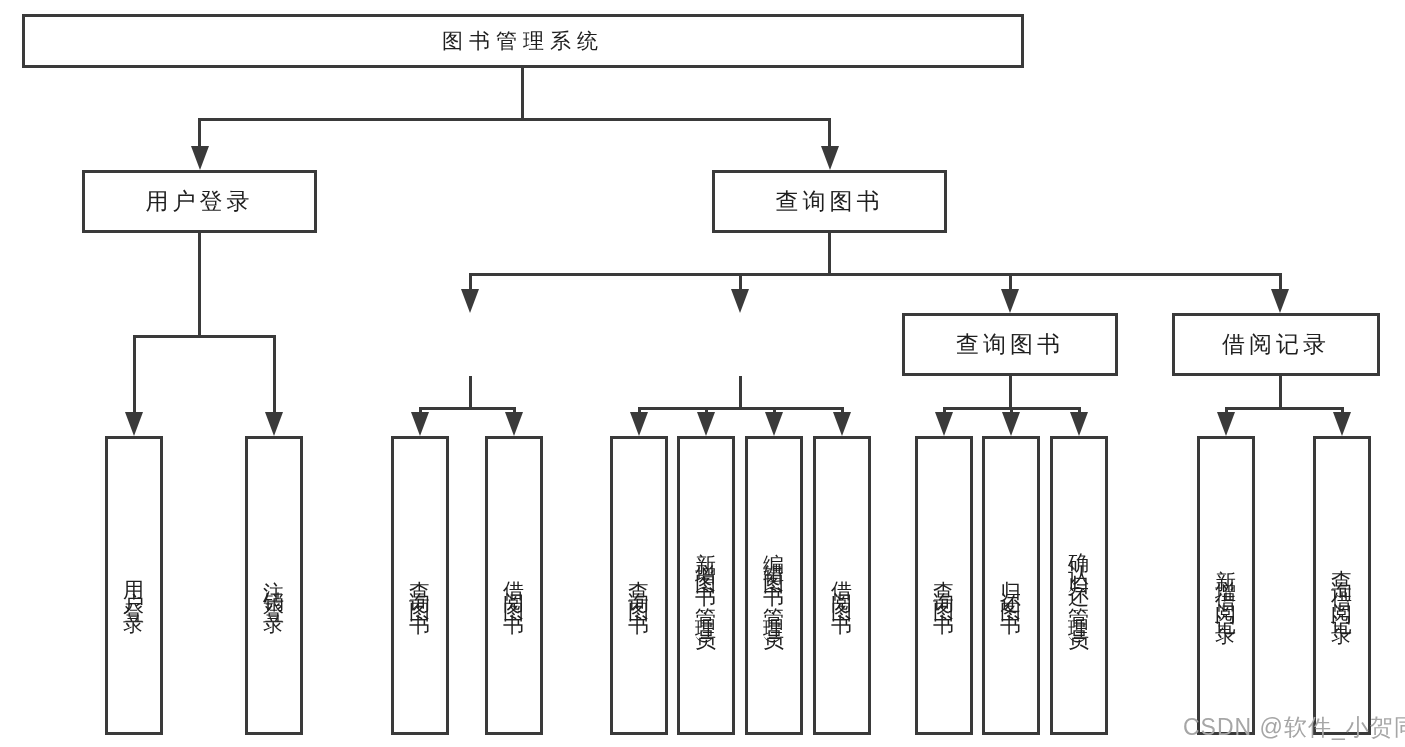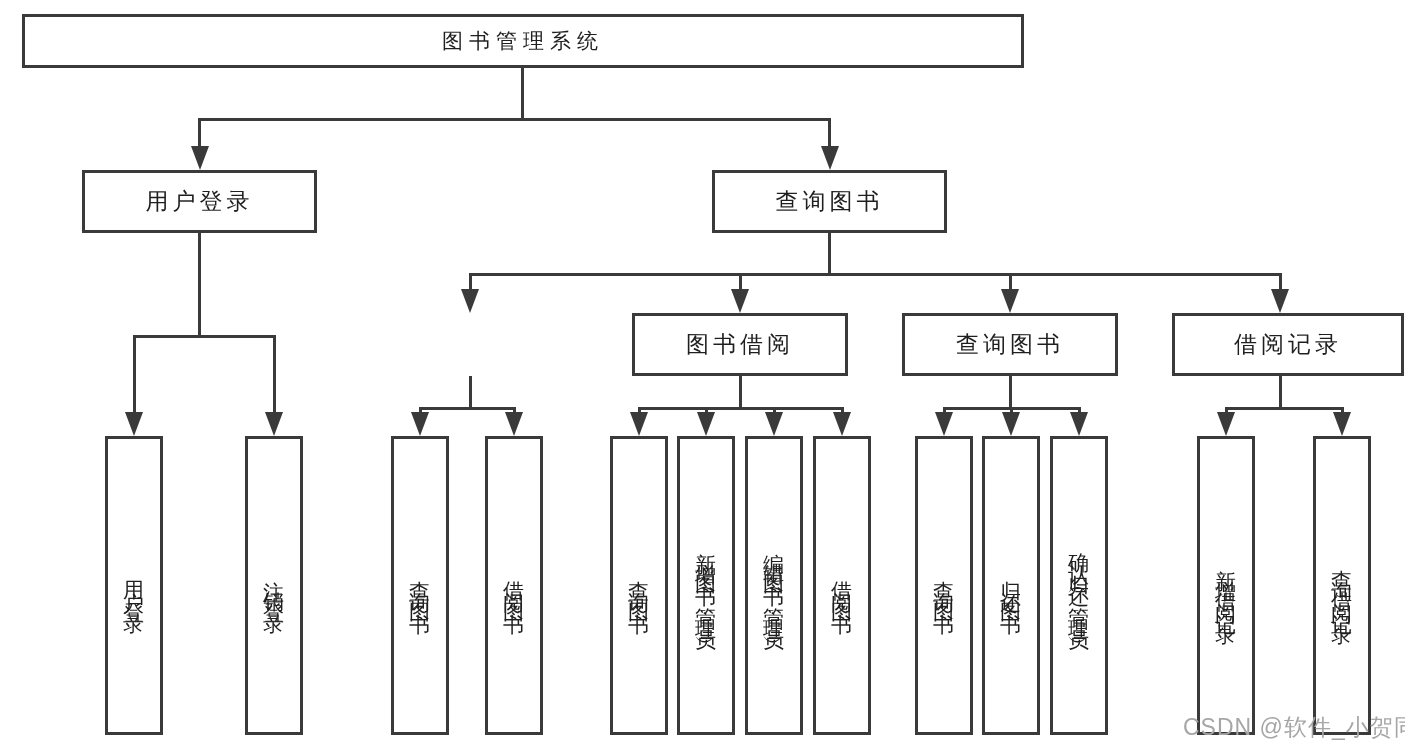--- a/index.html
+++ b/index.html
@@ -61,27 +61,24 @@
     <span>图书管理系统</span>
   </div>
 
   <div class="box h-box" style="left:82px;top:170px;width:235px;height:63px">
     <span>用户登录</span>
   </div>
   <div class="box h-box" style="left:712px;top:170px;width:235px;height:63px">
     <span>查询图书</span>
   </div>
 
-  <div class="box h-box" style="left:632px;top:313px;width:216px;height:63px">
-    <span>图书借阅</span>
-  </div>
   <div class="box h-box" style="left:902px;top:313px;width:216px;height:63px">
     <span>查询图书</span>
   </div>
-  <div class="box h-box" style="left:1172px;top:313px;width:232px;height:63px">
+  <div class="box h-box" style="left:1172px;top:313px;width:208px;height:63px">
     <span>借阅记录</span>
   </div>
 
   <div class="box vert-box" style="left:105px;top:436px;width:58px;height:299px">
     <span>用户登录</span>
   </div>
   <div class="box vert-box" style="left:245px;top:436px;width:58px;height:299px">
     <span>注销登录</span>
   </div>
 

